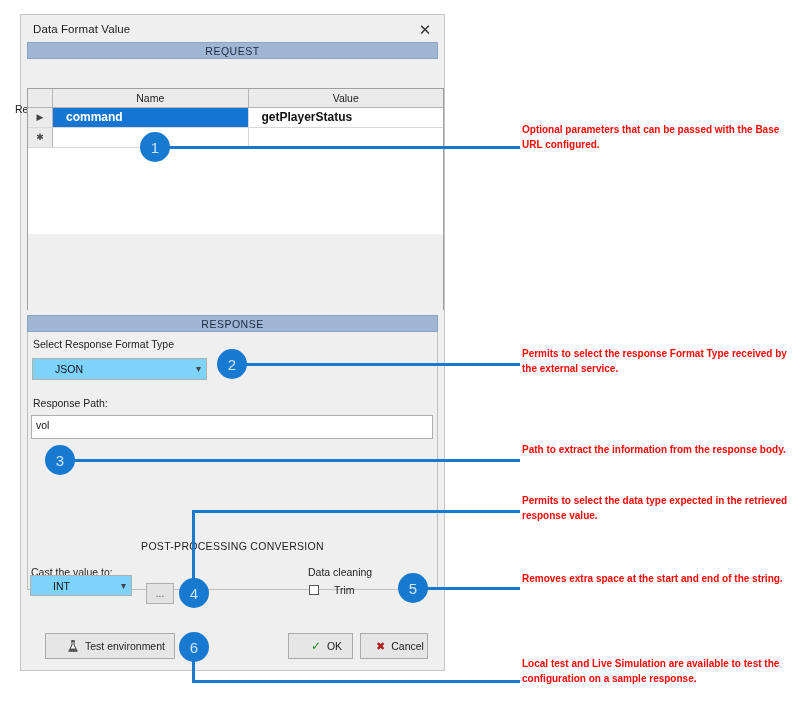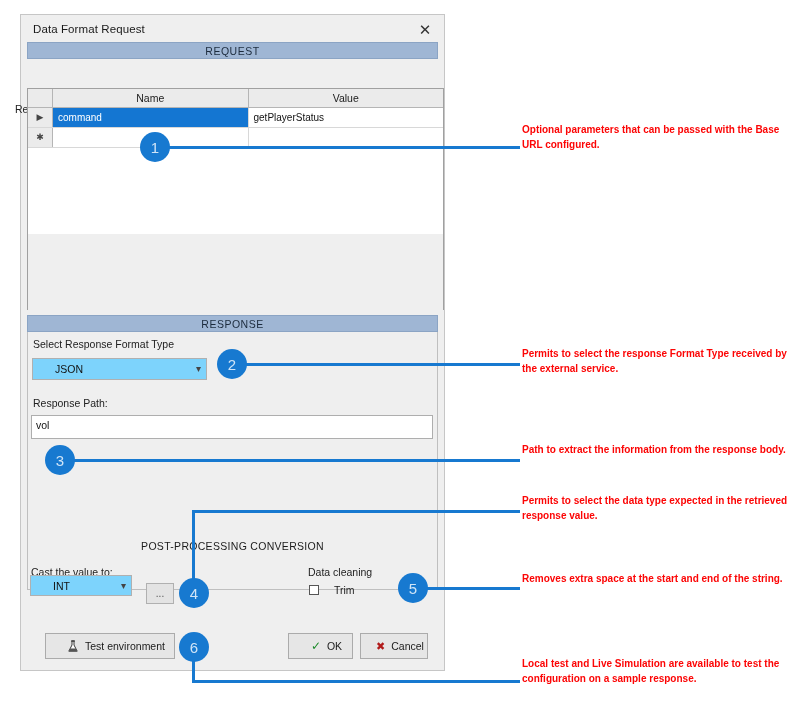--- a/index.html
+++ b/index.html
@@ -52,23 +52,24 @@
     flex:1;text-align:center;font-size:10.5px;color:#1b1b1b;line-height:18px;
     border-right:1px solid #b5b5b5;box-sizing:border-box;
   }
   .gh-cell:last-child{border-right:none;}
   .grid-row{display:flex;height:19px;border-bottom:1px solid #d8d8d8;}
   .gr-head{
     width:24px;background:#ebebeb;border-right:1px solid #b5b5b5;
     font-size:9px;color:#444;text-align:center;line-height:19px;
   }
   .gr-cell{
-    flex:1;font-size:10px;color:#111;line-height:19px;padding-left:5px;
+    flex:1;font-size:12px;color:#111;line-height:19px;padding-left:13px;
     border-right:1px solid #d8d8d8;box-sizing:border-box;overflow:hidden;
     white-space:nowrap;
+    font-weight:bold;
   }
   .gr-cell:last-child{border-right:none;}
   .gr-cell.sel{background:#1476d2;color:#fff;}
   .grid-body-fill{
     position:absolute;left:0;top:145px;width:100%;height:76px;background:#efefef;
   }
 
   
   .resp-pane{
     position:absolute;left:27px;top:332px;width:411px;height:258px;
@@ -136,21 +137,21 @@
   .note{
     position:absolute;color:#fc0505;font-size:10px;font-weight:bold;
     line-height:14.5px;width:272px;
   }
 </style>
 </head>
 <body>
 
 <div class="dlg"></div>
 
-<div class="dlg-title">Data Format Request</div>
+<div class="dlg-title">Data Format Value</div>
 <div class="dlg-close">✕</div>
 
 <div class="sec-bar" id="bar-request">REQUEST</div>
 <div class="sub-label" id="req-params-label">Request parameters</div>
 
 <div class="grid">
   <div class="grid-head">
     <div class="gh-corner"></div>
     <div class="gh-cell">Name</div>
     <div class="gh-cell">Value</div>

